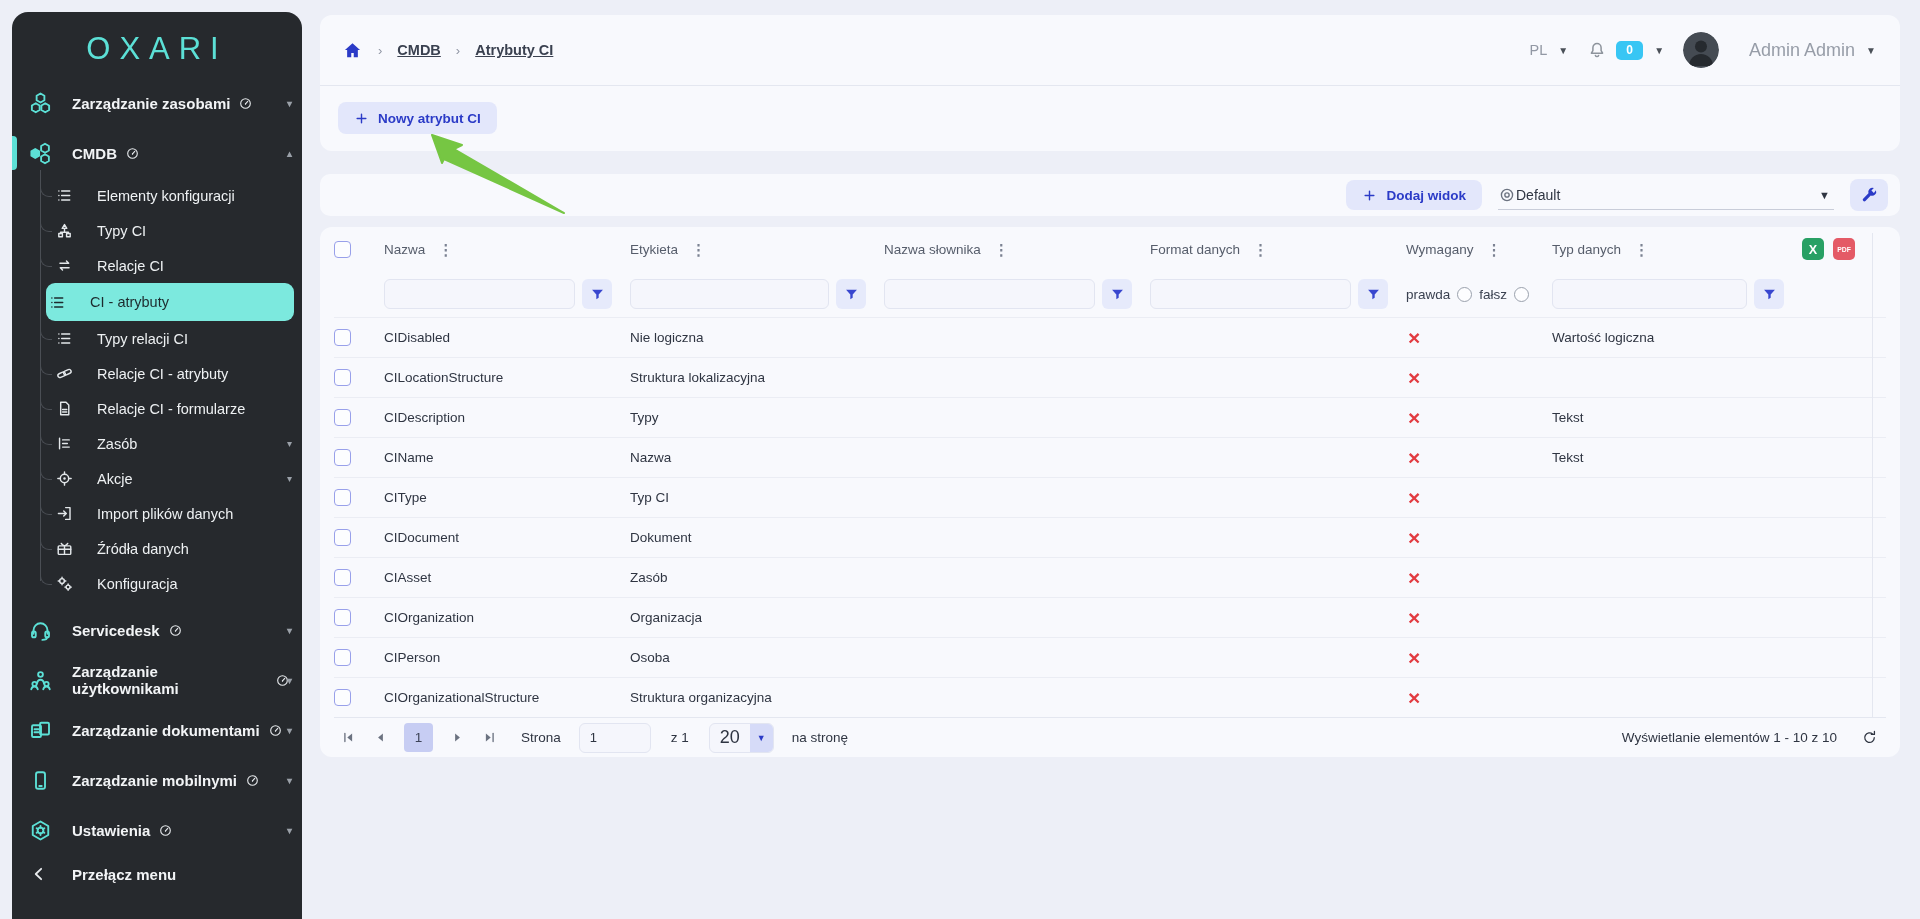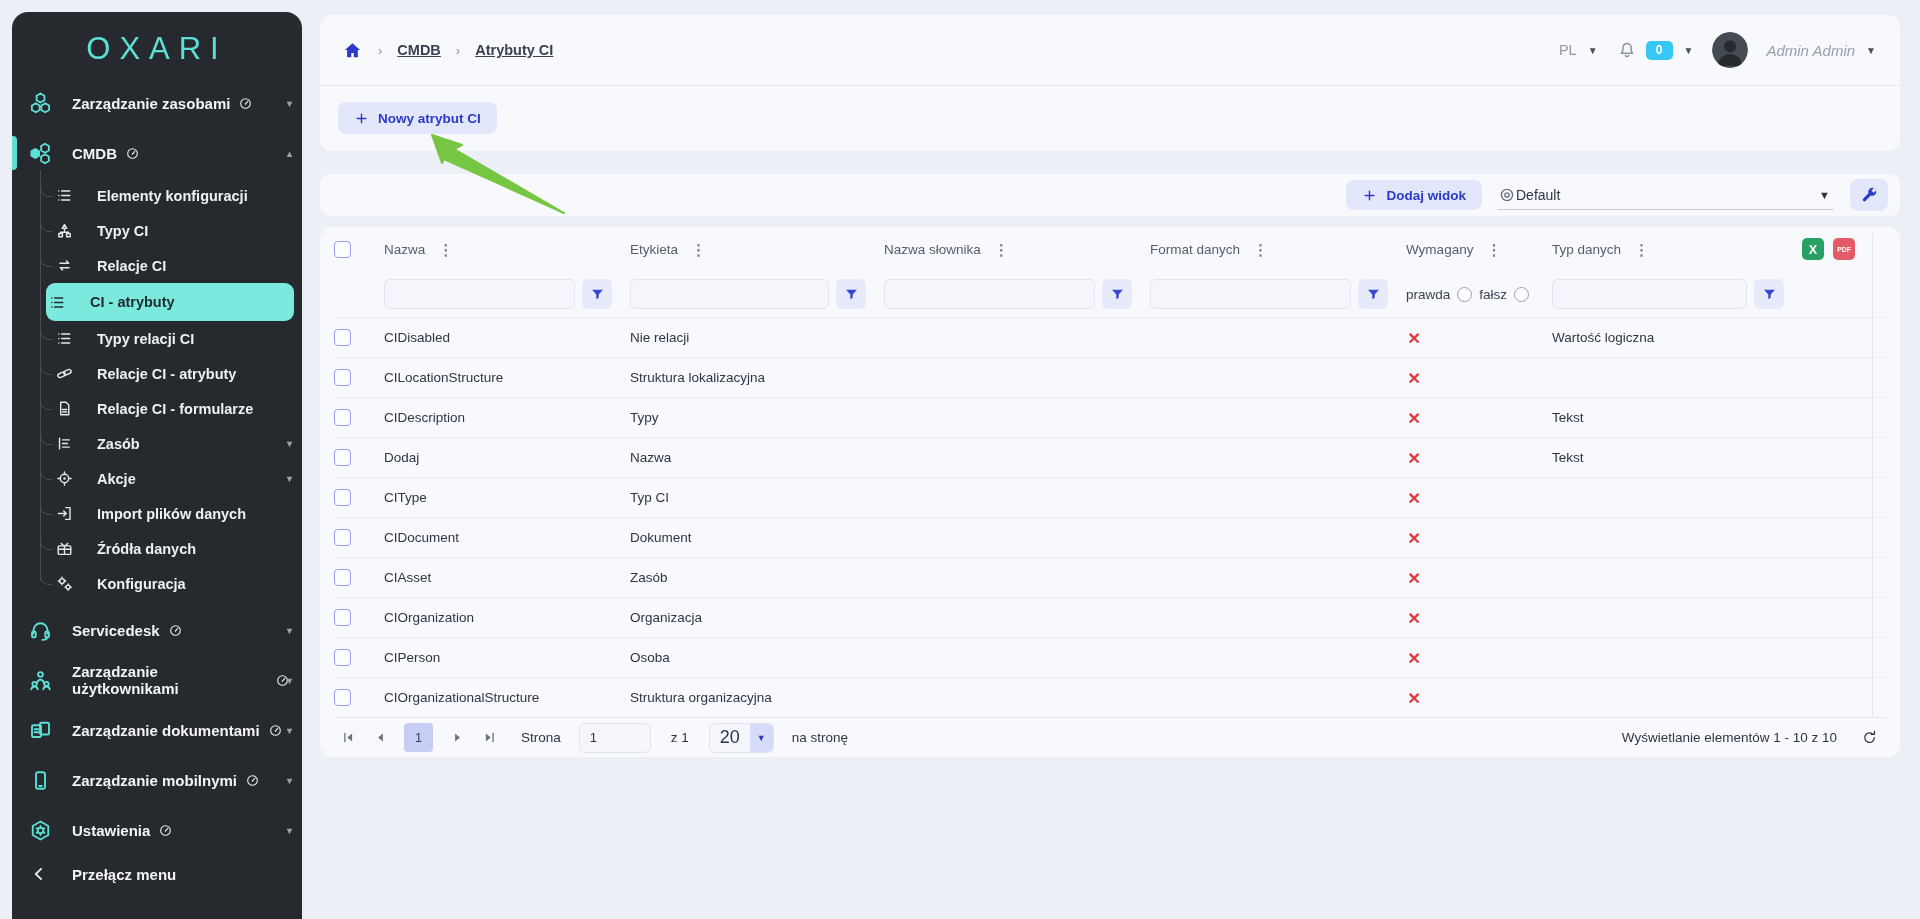--- a/index.html
+++ b/index.html
@@ -34,21 +34,21 @@
   .nav-item.section-active::before {
     content:""; position:absolute; left:0; top:8px; width:5px; height:34px;
     background:#5ce0d6; border-radius:0 4px 4px 0;
   }
   .nav-sub { position:relative; padding-bottom:4px; }
   .nav-sub::before {
     content:""; position:absolute; left:28px; top:-8px; bottom:24px; width:1px; background:#4a4e54;
   }
   .nav-sub-item {
     height:35px; display:flex; align-items:center; padding-left:43px;
-    position:relative; cursor:pointer; font-size:14.5px; font-weight:700; color:#eef1f3;
+    position:relative; cursor:pointer; font-size:14.5px; font-weight:400; color:#eef1f3;
   }
   .nav-sub-item::before {
     content:""; position:absolute; left:28px; top:calc(50% - 12px); width:11px; height:12px;
     border-left:1px solid #4a4e54; border-bottom:1px solid #4a4e54; border-bottom-left-radius:9px;
   }
   .nav-sub-item .icon.si { width:19px; height:19px; color:#e3e7ea; margin-right:23px; }
   .nav-sub-item .ns-chev { position:absolute; right:10px; color:#9aa0a8; font-size:10px; }
   .nav-sub-item.active {
     background:#7ce9de; border-radius:9px; margin:0 8px 0 34px; padding-left:2px; height:38px;
     color:#1d2b2e;
@@ -71,21 +71,21 @@
   .bc-link { color:#3a4150; font-size:14.5px; font-weight:700; text-decoration:underline; cursor:pointer; }
   .bc-link.current { font-weight:700; }
   .top-right { margin-left:auto; display:flex; align-items:center; gap:9px; color:#9298a4; font-size:14.5px; }
   .caret { color:#4a5058; font-size:10px; margin:0 2px; cursor:pointer; }
   .icon.bell { width:20px; height:20px; color:#8d939c; cursor:pointer; margin-left:8px; }
   .badge {
     min-width:27px; height:19px; background:#38c6f4; border-radius:5px; color:#fff;
     font-size:12px; font-weight:700; display:inline-flex; align-items:center; justify-content:center; padding:0 6px;
   }
   .avatar { width:36px; height:36px; border-radius:50%; overflow:hidden; margin-left:8px; cursor:pointer; }
-  .user-name { color:#979da8; font-size:15px; margin-left:9px;font-style:italic; }
+  .user-name { color:#979da8; font-size:18px; margin-left:21px; }
 
   .btn-soft {
     display:inline-flex; align-items:center; height:32px; padding:0 16px;
     background:#e3e7fb; border:none; border-radius:8px; cursor:pointer;
     color:#2b3bc7; font-size:13.5px; font-weight:700; font-family:inherit;
   }
   .btn-soft .icon.plus { width:15px; height:15px; margin-right:9px; color:#2b3bc7; }
   .action-row { padding:16px 18px; }
 
   .arrow-annotation { position:absolute; left:428px; top:133px; width:140px; height:84px; pointer-events:none; z-index:5; }
@@ -609,21 +609,21 @@
           </button>
         </div>
         <div></div>
       </div>
     <div id="tbody">
         <div class="trow drow">
     <div class="cellpad">
             <span class="cb"></span>
           </div>
     <div>CIDisabled</div>
-    <div>Nie relacji</div>
+    <div>Nie logiczna</div>
     <div></div>
     <div></div>
     <div><span class="xmark">×</span></div>
     <div>Wartość logiczna</div>
     <div></div>
   </div>
         <div class="trow drow">
     <div class="cellpad">
             <span class="cb"></span>
           </div>
@@ -644,21 +644,21 @@
     <div></div>
     <div></div>
     <div><span class="xmark">×</span></div>
     <div>Tekst</div>
     <div></div>
   </div>
         <div class="trow drow">
     <div class="cellpad">
             <span class="cb"></span>
           </div>
-    <div>Dodaj</div>
+    <div>CIName</div>
     <div>Nazwa</div>
     <div></div>
     <div></div>
     <div><span class="xmark">×</span></div>
     <div>Tekst</div>
     <div></div>
   </div>
         <div class="trow drow">
     <div class="cellpad">
             <span class="cb"></span>

